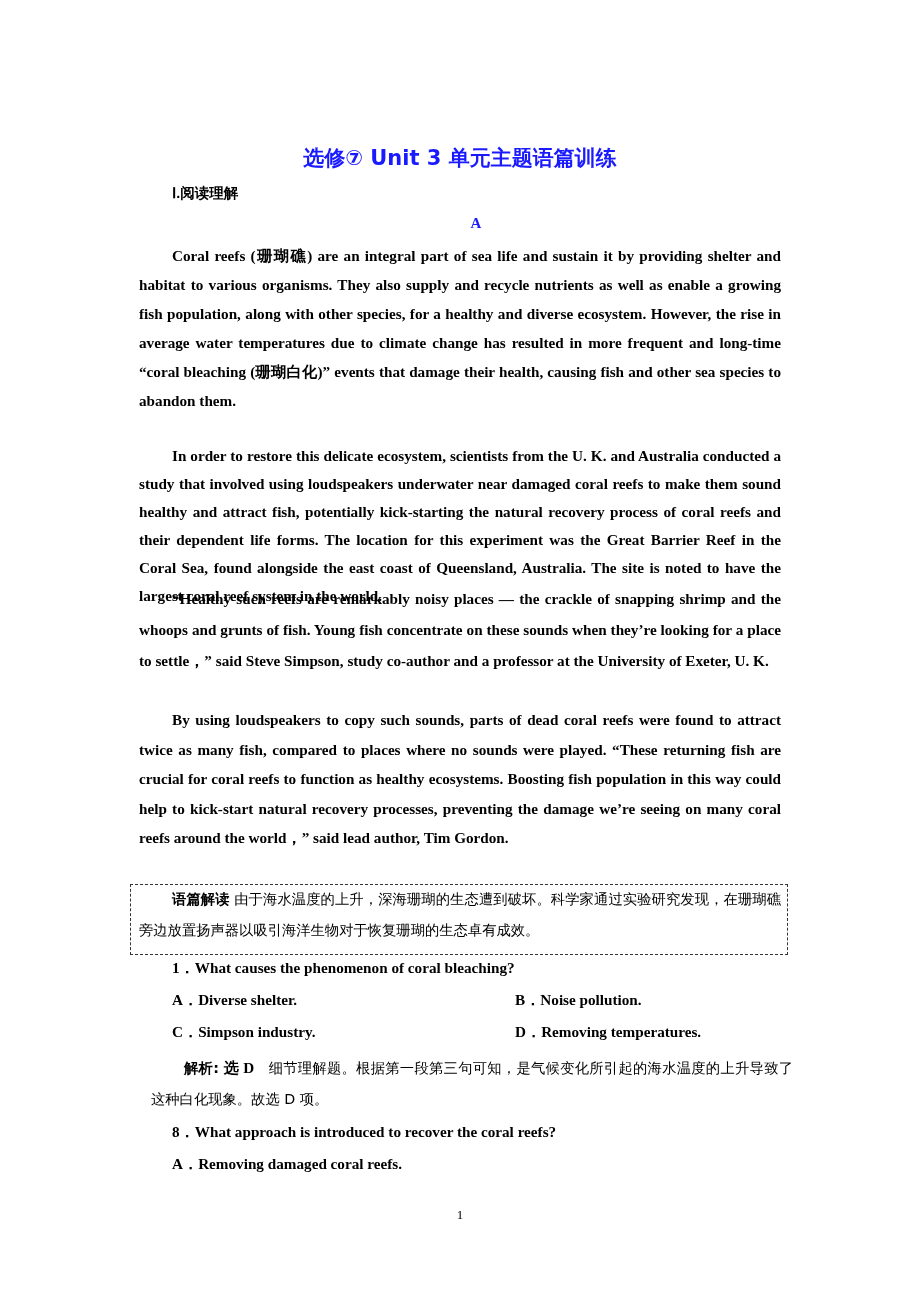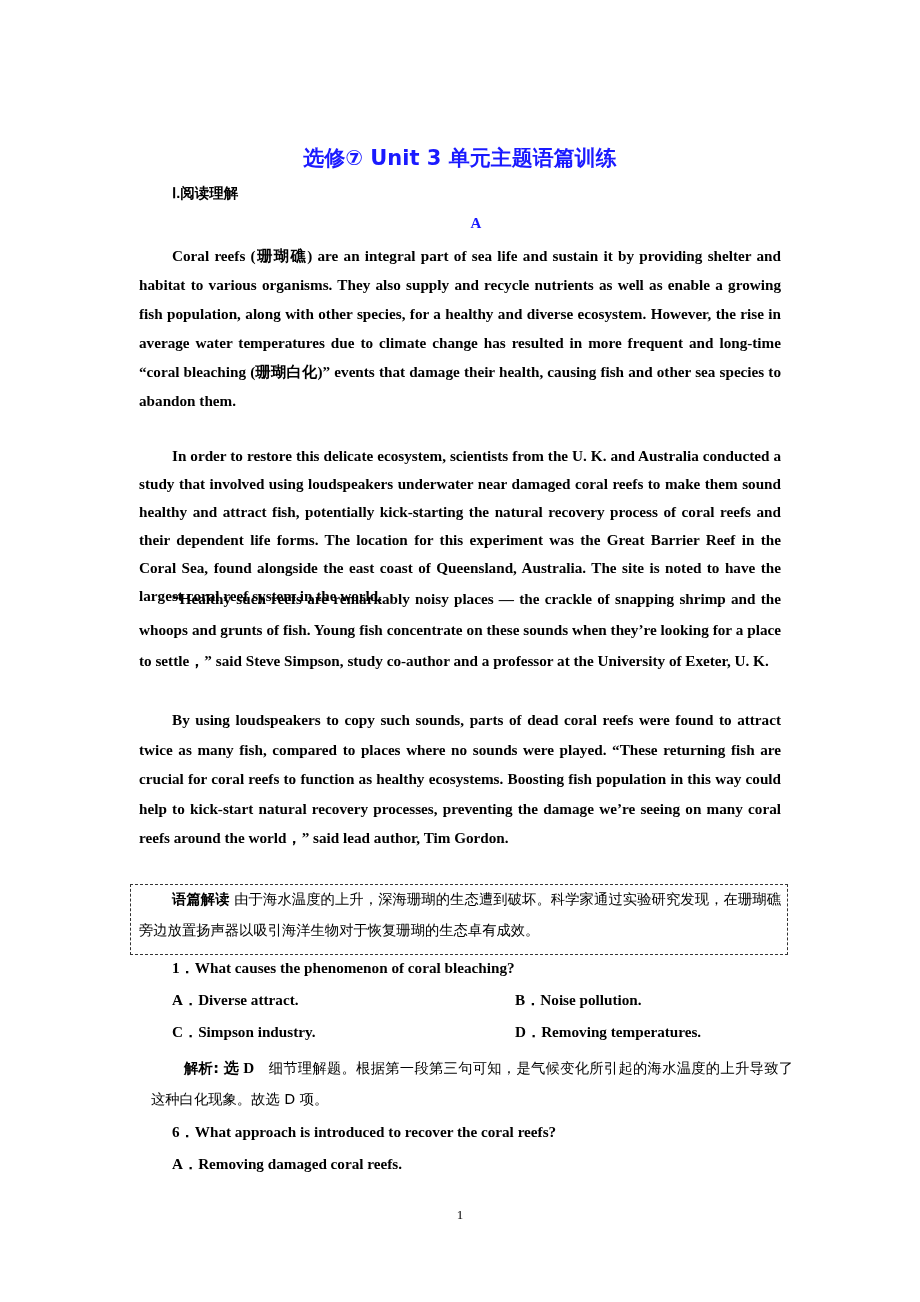--- a/index.html
+++ b/index.html
@@ -167,28 +167,28 @@
     <p>By using loudspeakers to copy such sounds, parts of dead coral reefs were found to attract twice as many fish, compared to places where no sounds were played. “These returning fish are crucial for coral reefs to function as healthy ecosystems. Boosting fish population in this way could help to kick-start natural recovery processes, preventing the damage we’re seeing on many coral reefs around the world，” said lead author, Tim Gordon.</p>
   </div>
 
   <div class="summary-box"></div>
   <div class="summary-text">
     <span class="lead">语篇解读</span>
     <span>由于海水温度的上升，深海珊瑚的生态遭到破坏。科学家通过实验研究发现，在珊瑚礁旁边放置扬声器以吸引海洋生物对于恢复珊瑚的生态卓有成效。</span>
   </div>
 
   <div class="question q1">1．What causes the phenomenon of coral bleaching?</div>
-  <div class="option opt-a1">A．Diverse attract.</div>
+  <div class="option opt-a1">A．Diverse shelter.</div>
   <div class="option opt-b1">B．Noise pollution.</div>
   <div class="option opt-c1">C．Simpson industry.</div>
   <div class="option opt-d1">D．Removing temperatures.</div>
 
   <div class="analysis">
     <span class="lead">解析:</span>
     <span class="answer">选 D</span>&nbsp;&nbsp;&nbsp;<span>细节理解题。根据第一段第三句可知，是气候变化所引起的海水温度的上升导致了这种白化现象。故选 D 项。</span>
   </div>
 
-  <div class="question q2">6．What approach is introduced to recover the coral reefs?</div>
+  <div class="question q2">8．What approach is introduced to recover the coral reefs?</div>
   <div class="option opt-a2">A．Removing damaged coral reefs.</div>
 
   <div class="page-number">1</div>
 
 </div>
 
 </body></html>

